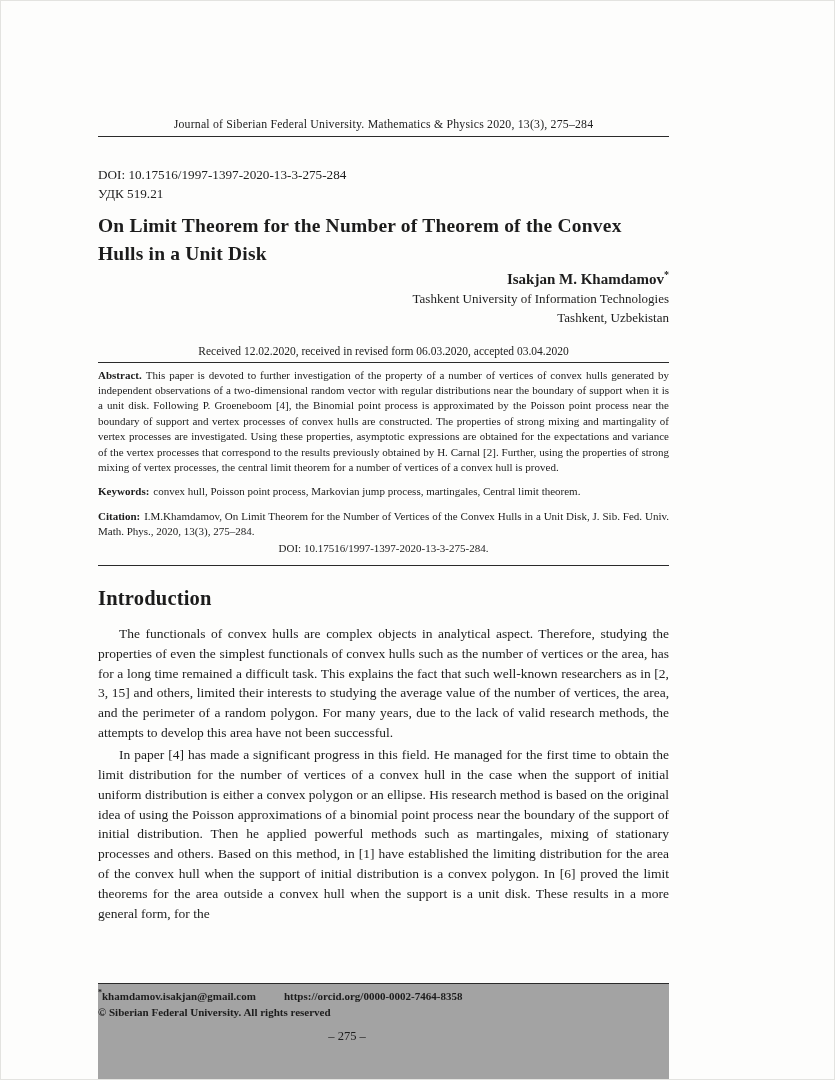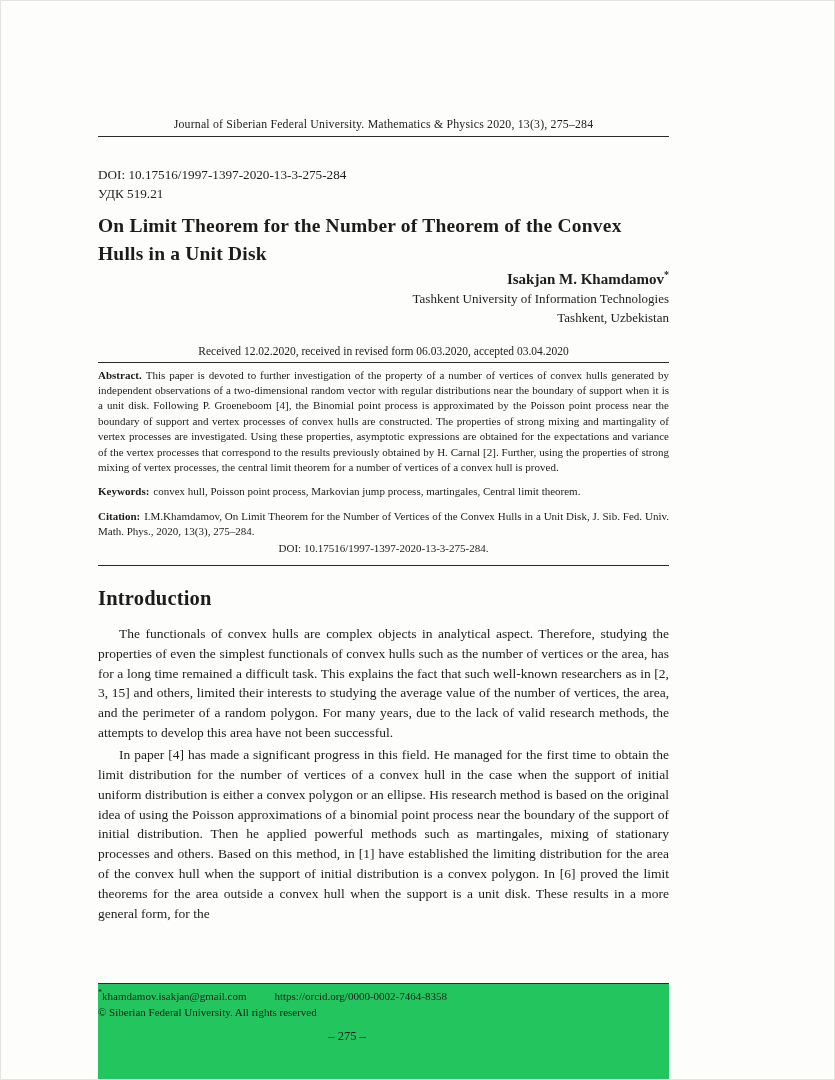--- a/index.html
+++ b/index.html
@@ -80,22 +80,23 @@
     text-align: justify;
     text-indent: 21px;
   }
   .body-para + .body-para { margin-top: 2px; }
 
   .footnote-area {
     position: absolute;
     left: 97px; top: 982px;
     width: 571px;
     height: 98px;
-    background: #22c55e;
+    background: #a3a3a3;
     z-index: 5;
+    font-weight: bold;
   }
   .footnote-line { font-size: 11px; line-height: 1.3; margin-top: 2px; }
   .footnote-line sup { font-size: 8px; }
   .footnote-rule { margin-bottom: 4px; }
   .footnote-orcid { margin-left: 28px; }
   .footnote-email, .footnote-orcid { color: #1c1c1c; text-decoration: none; }
 
   .page-number {
     position: absolute;
     left: 0; top: 1028px;

